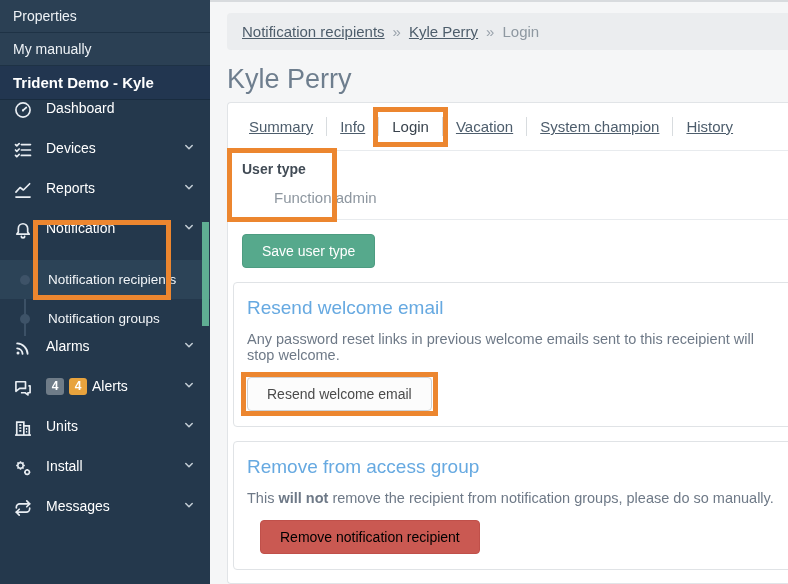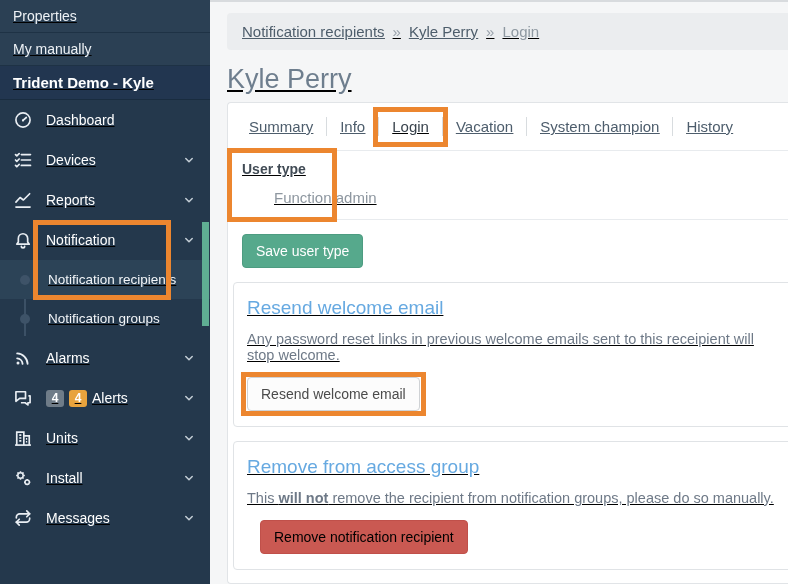--- a/index.html
+++ b/index.html
@@ -1,36 +1,36 @@
 <!DOCTYPE html>
 <html><head>
 <meta charset="utf-8">
 <style>
   * { box-sizing: border-box; }
   html,body { margin:0; padding:0; }
   body {
     width:788px; height:584px; overflow:hidden; position:relative;
     font-family:"Liberation Sans", sans-serif; background:#f5f6f7;
   }
-  .app { display:flex; width:788px; height:584px;text-decoration:underline; }
+  .app { display:flex; width:788px; height:584px; }
 
   
   .sidebar { width:210px; flex-shrink:0; background:#24384c; position:relative; color:#fff; }
   .side-top-item {
     height:33px; display:flex; align-items:center; padding-left:13px;
     background:#2b4054; border-bottom:1px solid #1e3245;
     font-size:14px; color:#eef2f6; cursor:pointer;
   }
   .side-header {
     height:34px; display:flex; align-items:center; padding-left:13px;
     background:#223650; border-bottom:1px solid #192c3f;
     font-size:15px; font-weight:700; color:#fff;
   }
   .nav-item {
-    height:40px; display:flex; align-items:center; padding:0 14px 0 13px;
+    height:40px; display:flex; align-items:flex-start; padding:0 14px 0 13px;
     font-size:14px; color:#fff; cursor:pointer;
   }
   .icon { width:20px; height:20px; margin-right:13px; color:#e9eef3; display:inline-flex; flex-shrink:0; }
   .icon svg { width:20px; height:20px; }
   .nav-label { flex:1; }
   .chev { width:14px; height:14px; color:#c3cdd5; display:inline-flex; flex-shrink:0; }
   .chev svg { width:14px; height:14px; }
   .badge {
     min-width:18px; padding:2px 5px; border-radius:3px; margin-right:5px;
     font-size:12px; font-weight:700; line-height:13px; color:#fff; text-align:center;
@@ -80,21 +80,21 @@
   .tab + .tab { border-left:1px solid #d8dcdf; }
   .tab.active { color:#39434d; text-decoration:none; }
   .tab-label { position:relative; z-index:1; }
 
   .usertype { position:relative; padding:2px 14px 0; }
   .ut-label { font-size:14px; font-weight:700; color:#414b55; margin-top:8px; }
   .ut-value { font-size:15px; color:#8e97a0; margin-top:12px;margin-left:32px; }
   .rule { height:1px; background:#e8ebee; border:none; margin:13px 0 0 0; }
 
   .btn {
-    font-family:inherit; font-size:14px; border-radius:4px; padding:8px 13px;
+    font-family:inherit; font-size:14px; border-radius:4px; padding:8px 19px;
     border:1px solid transparent; cursor:pointer; position:relative; white-space:nowrap;
   }
   .btn-green { margin:14px 0 0 14px; background:#56a98c; border-color:#4d9c81; color:#fff; }
   .btn-default { background:#fcfcfc; border-color:#cfd2d5; color:#4b4b4b; }
   .btn-red { background:#ca5952; border-color:#c0504a; color:#000000;margin-left:13px; }
 
   .panel {
     margin:14px -2px 0 5px; border:1px solid #e0e3e6; border-radius:4px;
     padding:12px 14px 15px 13px;
   }

